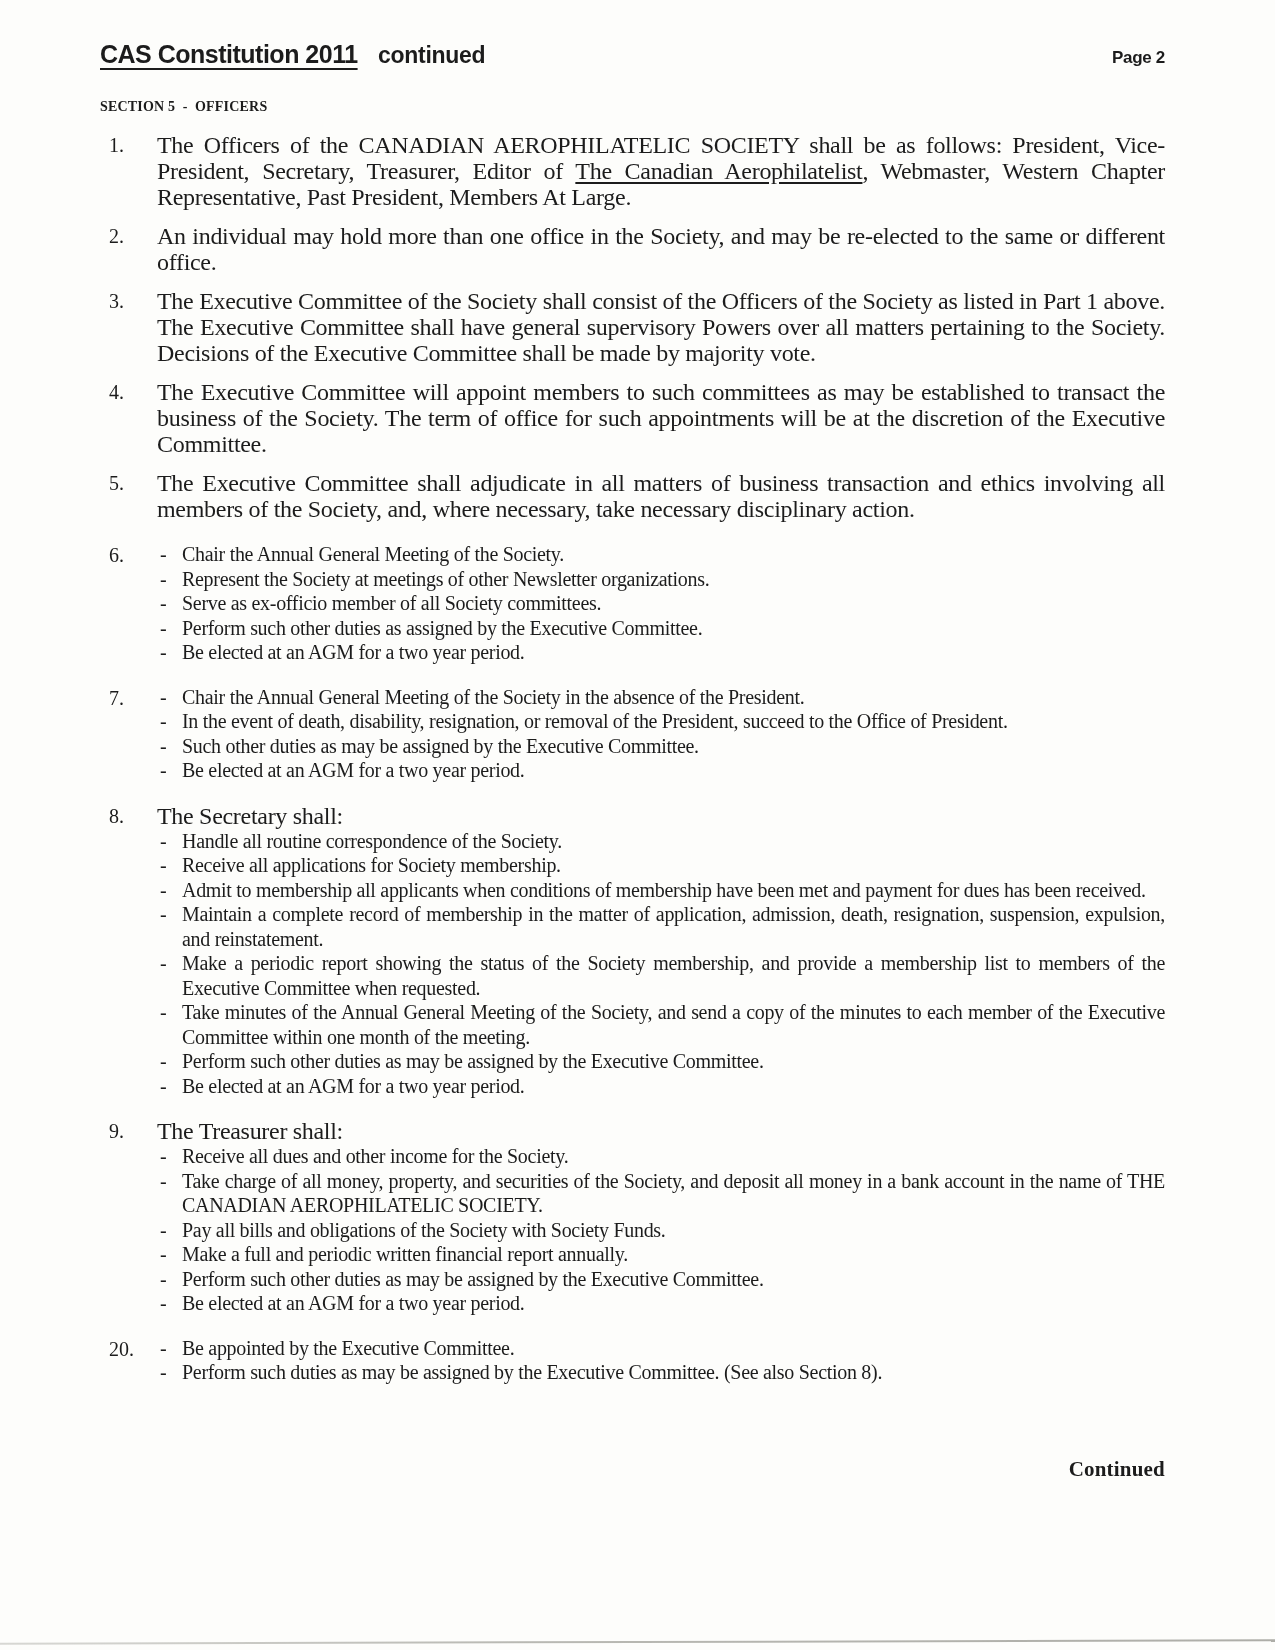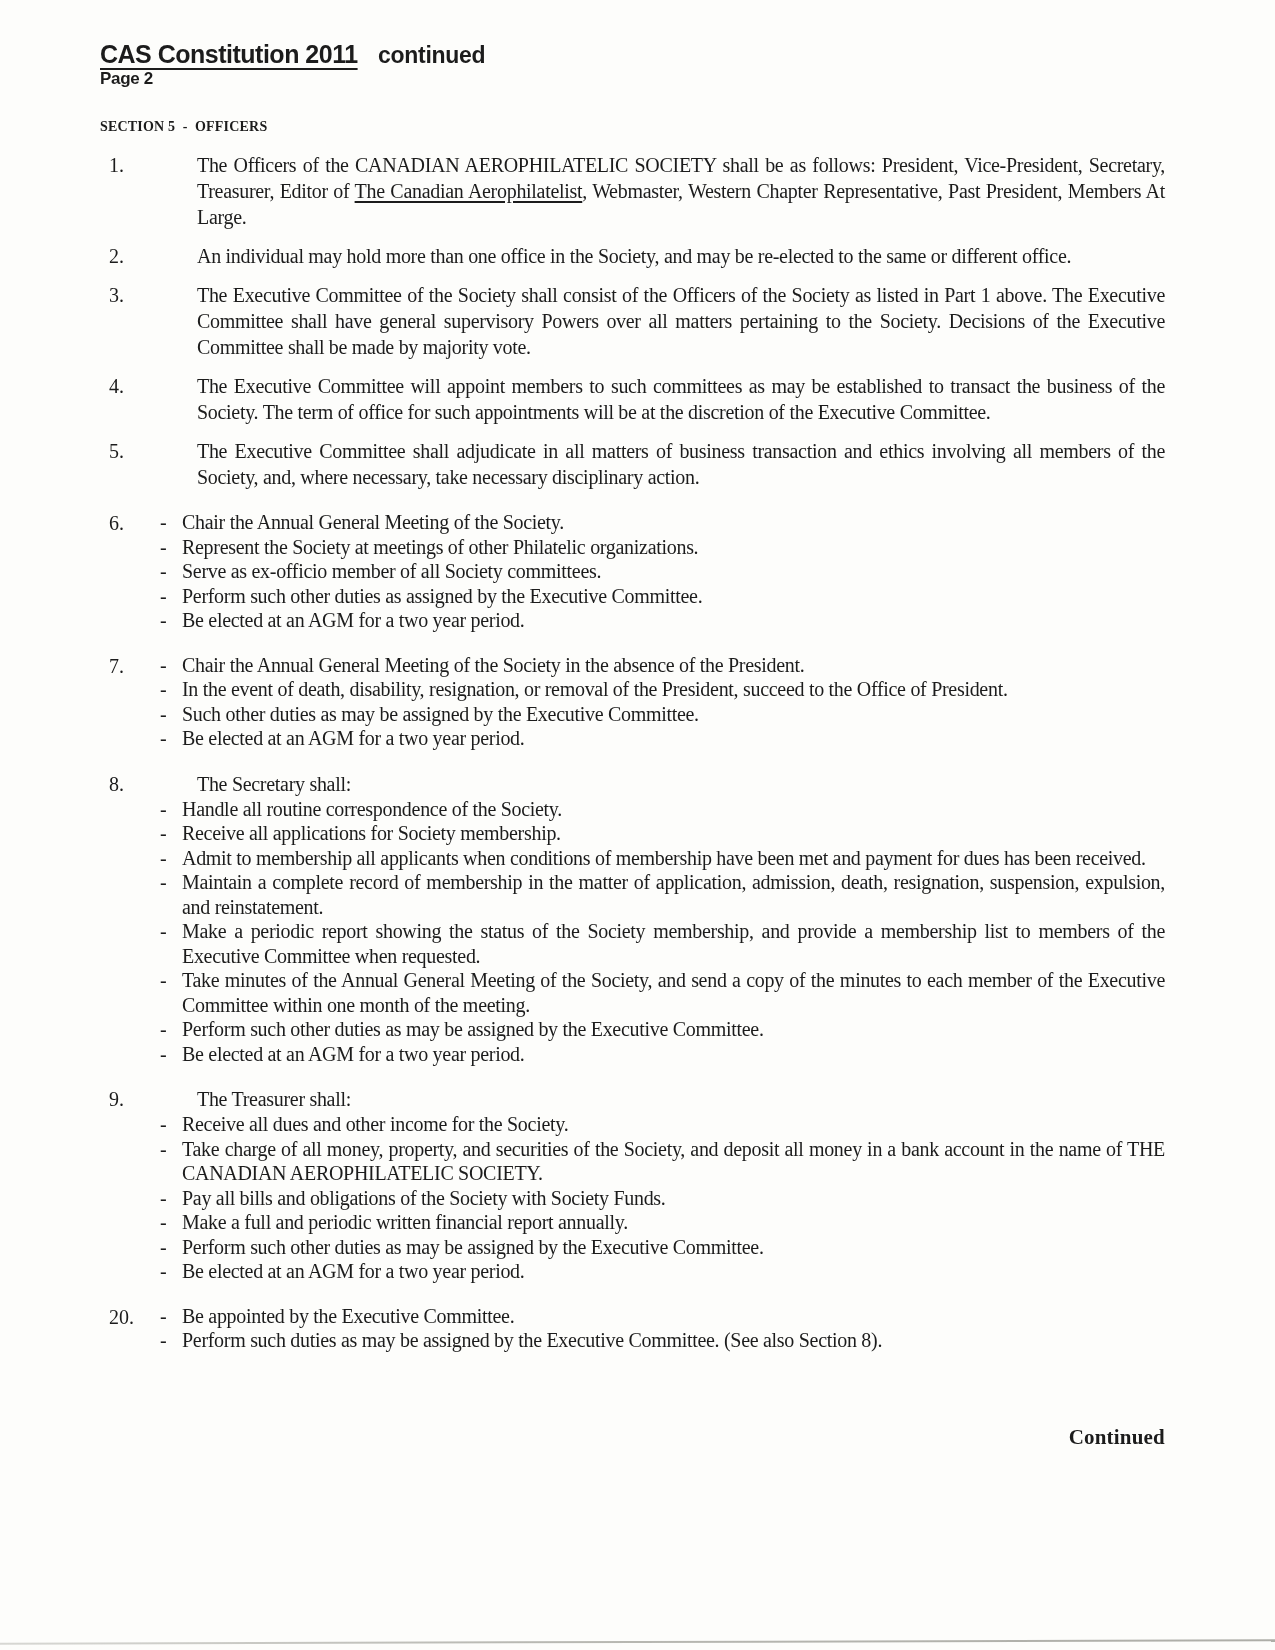--- a/index.html
+++ b/index.html
@@ -24,21 +24,20 @@
     width: 1065px;
   }
   
   .header {
     display: flex;
     justify-content: space-between;
     align-items: baseline;
     font-family: "Liberation Sans", sans-serif;
     font-weight: 700;
     margin-bottom: 30px;
-    flex-direction: column;
   }
   .title-wrap { white-space: nowrap; }
   .doc-title {
     font-size: 25px;
     letter-spacing: -0.5px;
     text-decoration: underline;
     text-decoration-thickness: 2px;
     text-underline-offset: 5px;
   }
   .doc-title-suffix {
@@ -66,25 +65,24 @@
   .item.has-bullets { margin-top: 20px; }
   .item-number {
     flex: 0 0 57px;
     box-sizing: border-box;
     padding-left: 9px;
     font-size: 20px;
     line-height: 26px;
   }
   .item-body { flex: 1 1 auto; min-width: 0; }
   .item-text {
-    font-size: 20px;
+    font-size: 24px;
     line-height: 26px;
     letter-spacing: -0.3px;
     text-align: justify;
-    margin-left: 40px;
   }
   .u { text-decoration: underline; text-underline-offset: 3px; }
   
   .bullet {
     display: flex;
     font-size: 20px;
     line-height: 24.5px;
     letter-spacing: -0.3px;
   }
   .bullet-dash {
@@ -165,21 +163,21 @@
         <div class="item has-bullets">
           <div class="item-number">6.</div>
           <div class="item-body">
             <div>
               <div class="bullet">
                 <span class="bullet-dash">-</span>
                 <span class="bullet-text">Chair the Annual General Meeting of the Society.</span>
               </div>
               <div class="bullet">
                 <span class="bullet-dash">-</span>
-                <span class="bullet-text">Represent the Society at meetings of other Philatelic organizations.</span>
+                <span class="bullet-text">Represent the Society at meetings of other Newsletter organizations.</span>
               </div>
               <div class="bullet">
                 <span class="bullet-dash">-</span>
                 <span class="bullet-text">Serve as ex-officio member of all Society committees.</span>
               </div>
               <div class="bullet">
                 <span class="bullet-dash">-</span>
                 <span class="bullet-text">Perform such other duties as assigned by the Executive Committee.</span>
               </div>
               <div class="bullet">

